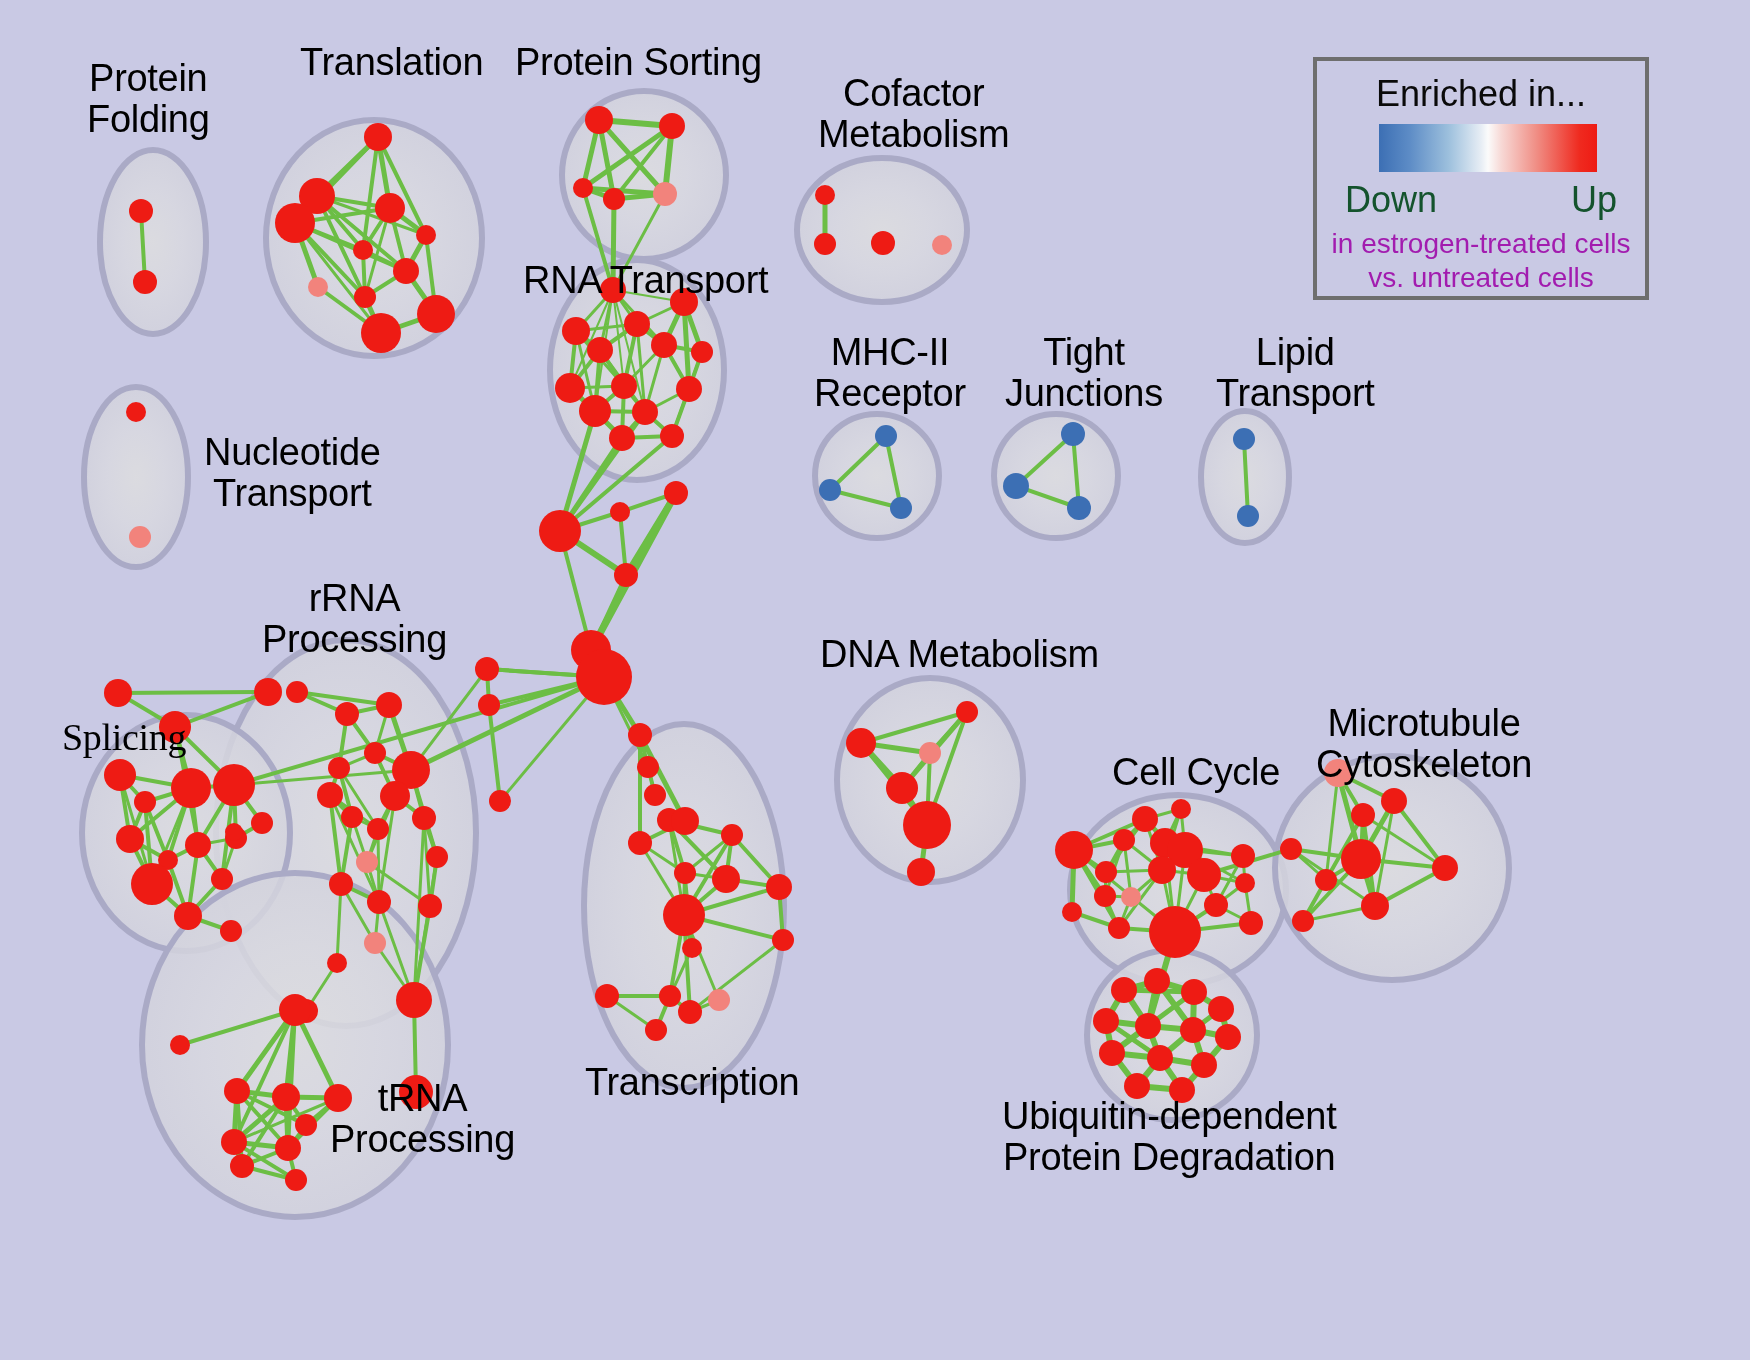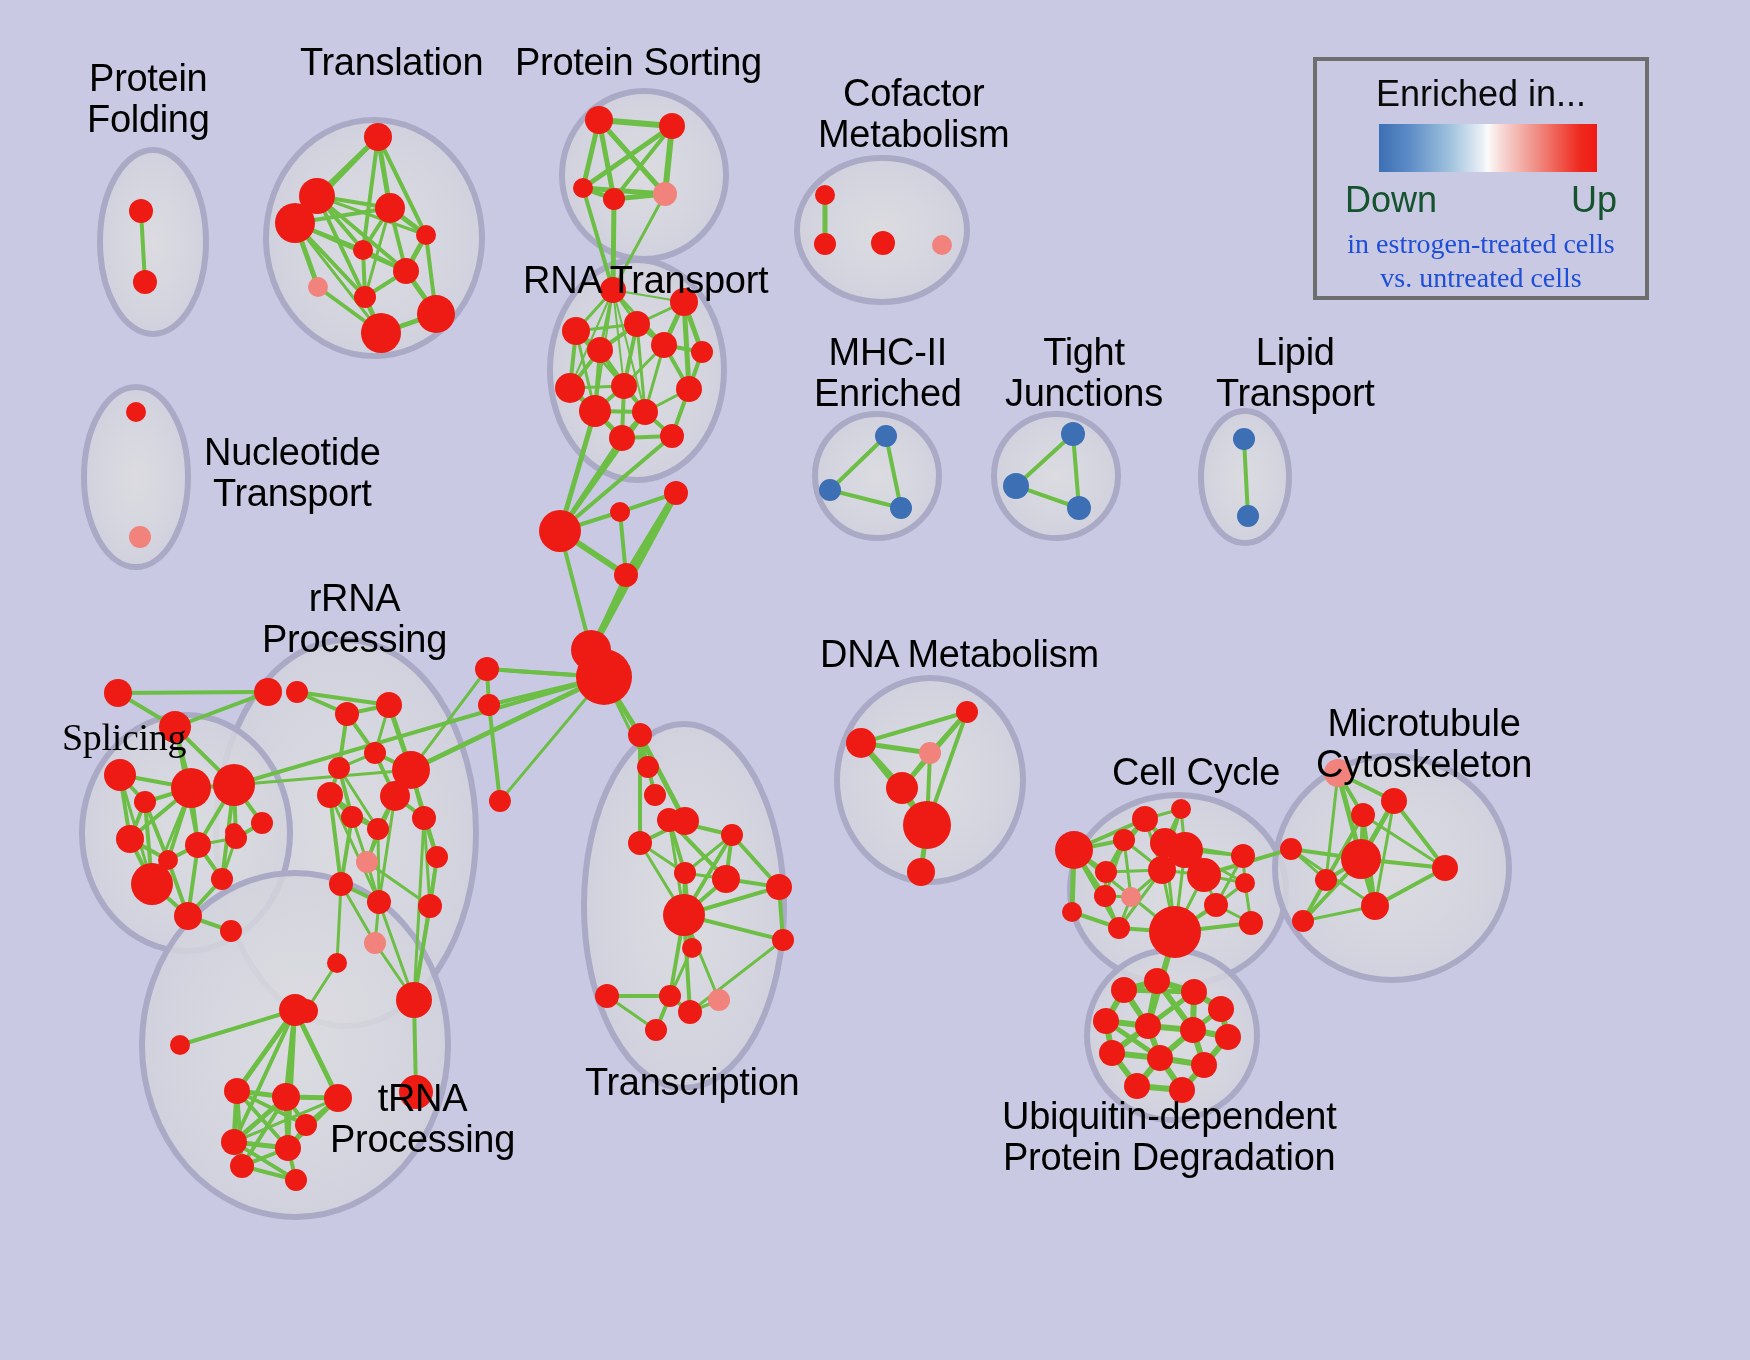--- a/index.html
+++ b/index.html
@@ -39,23 +39,22 @@
     position:absolute;left:62px;top:63px;width:218px;height:48px;
     background:linear-gradient(to right,#3c6fb4 0%,#5d8cc6 14%,#9dc0dd 32%,#e8eef5 47%,#fbfbfb 50%,#f7d9d6 56%,#f08f86 72%,#ef2a1f 92%,#ee1b14 100%);
   }
   .legend-end{
     position:absolute;top:118px;font-size:36px;color:#14532d;
   }
   #legend-down{left:28px;}
   #legend-up{right:28px;}
   #legend-sub{
     position:absolute;left:0;top:166px;width:100%;
-    text-align:center;font-size:28px;line-height:1.22;color:#1d4ed8;
+    text-align:center;font-size:28px;line-height:1.22;color:#a21caf;
     white-space:pre;
-    font-family:Liberation Serif, serif;
   }
 </style>
 </head>
 <body>
 
 <div id="stage">
   <svg id="net" viewBox="0 0 1750 1360">
       <g>
         <ellipse cx="153" cy="242" rx="53" ry="92" fill="url(#hullg)" fill-opacity="0.85" stroke="#aaaac6" stroke-width="6"></ellipse>
         <ellipse cx="374" cy="238" rx="108" ry="118" fill="url(#hullg)" fill-opacity="0.85" stroke="#aaaac6" stroke-width="6"></ellipse>
@@ -643,21 +642,21 @@
 Transport</div>
       <div class="cluster-label" style="left: 262px; top: 578px;">rRNA
 Processing</div>
       <div class="cluster-label" style="left: 62px; top: 717px; font-family: Liberation Serif, serif;">Splicing</div>
       <div class="cluster-label" style="left: 330px; top: 1078px;">tRNA
 Processing</div>
       <div class="cluster-label" style="left: 585px; top: 1062px;">Transcription</div>
       <div class="cluster-label" style="left: 818px; top: 73px;">Cofactor
 Metabolism</div>
       <div class="cluster-label" style="left: 814px; top: 332px;">MHC-II
-Enriched</div>
+Receptor</div>
       <div class="cluster-label" style="left: 1005px; top: 332px;">Tight
 Junctions</div>
       <div class="cluster-label" style="left: 1196px; top: 332px; margin-left: 20px;">Lipid
 Transport</div>
       <div class="cluster-label" style="left: 820px; top: 634px;">DNA Metabolism</div>
       <div class="cluster-label" style="left: 1112px; top: 752px;">Cell Cycle</div>
       <div class="cluster-label" style="left: 1316px; top: 703px; text-align: center;">Microtubule
 Cytoskeleton</div>
       <div class="cluster-label" style="left: 1002px; top: 1096px;">Ubiquitin-dependent
 Protein Degradation</div>

